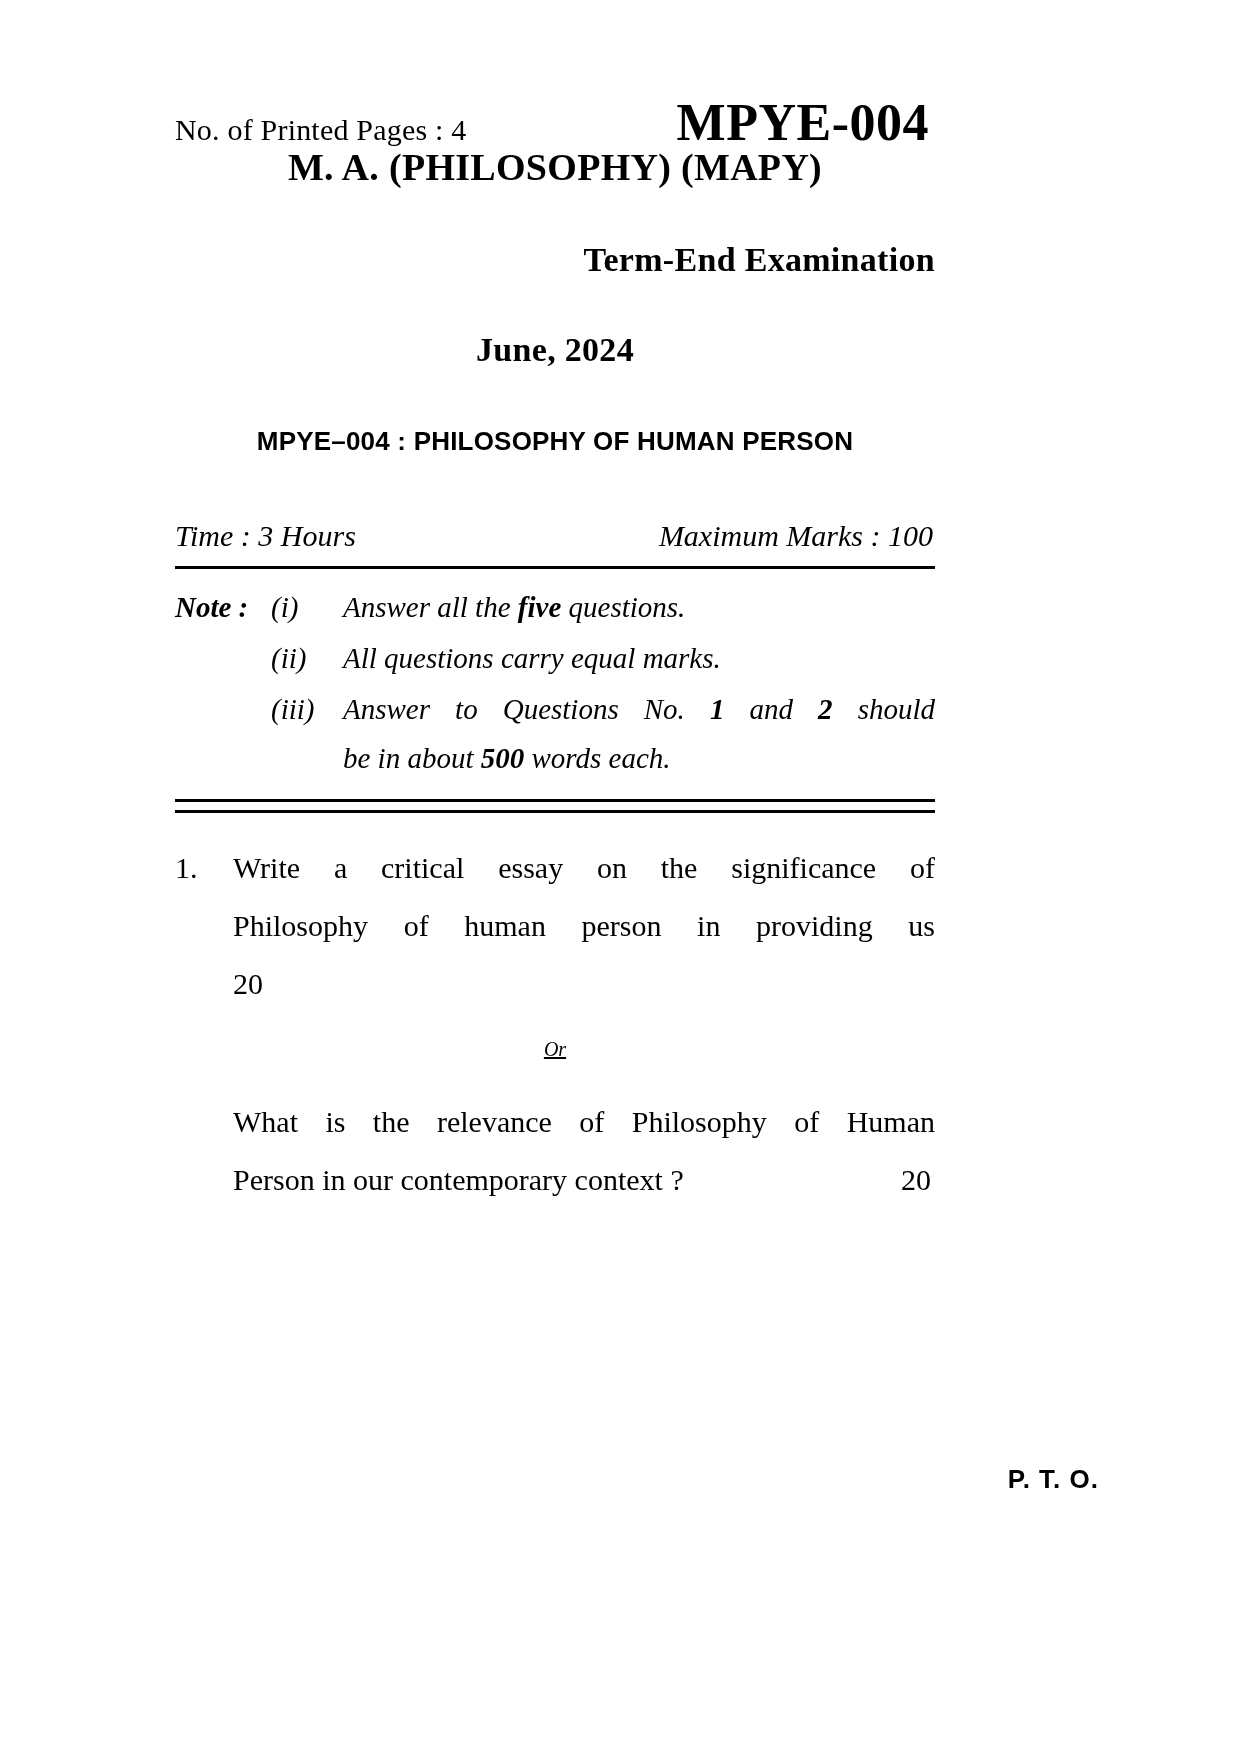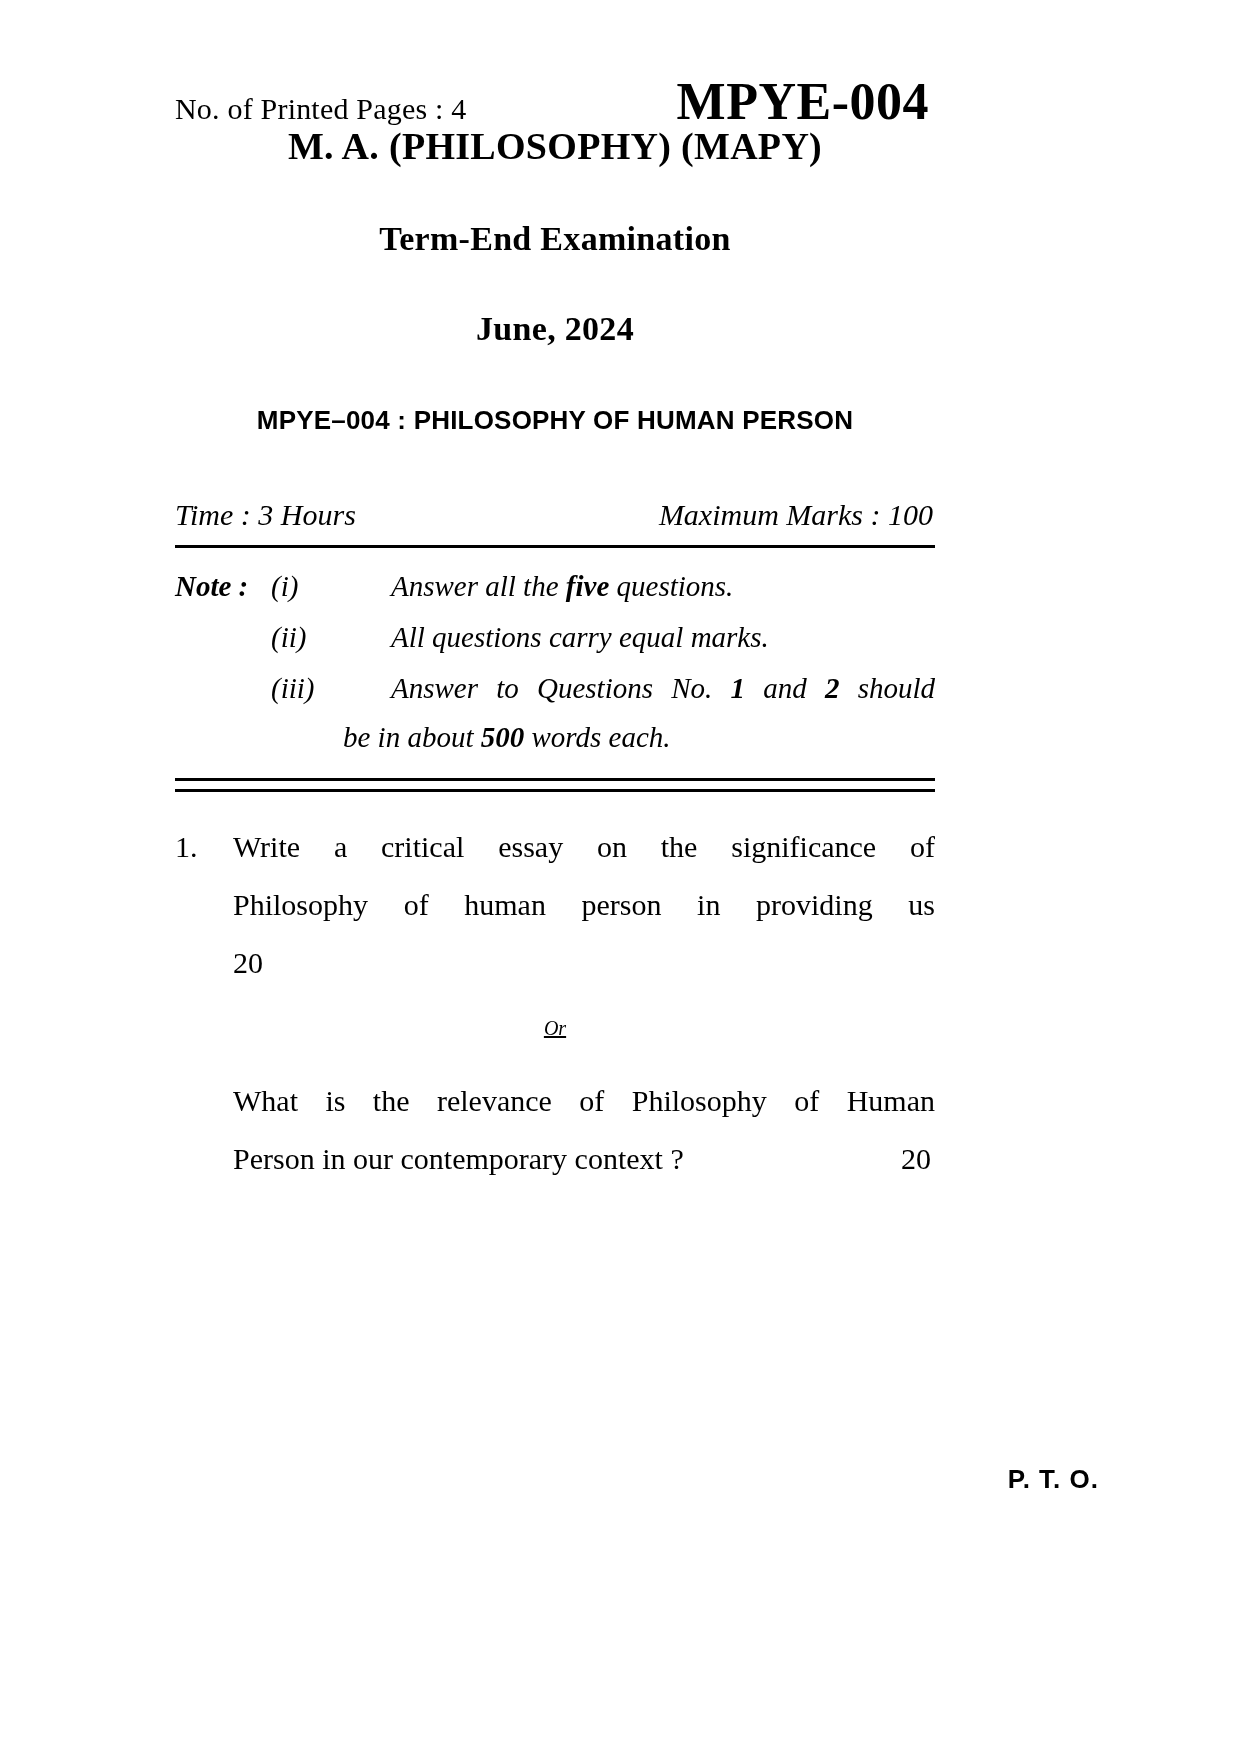--- a/index.html
+++ b/index.html
@@ -22,21 +22,21 @@
     left: 175px;
     top: 0;
     width: 760px;
   }
 
   
   .header-row {
     display: flex;
     align-items: baseline;
     justify-content: space-between;
-    margin-top: 72px;
+    margin-top: 93px;
     height: 52px;
     gap: 20px;
   }
   .printed-pages {
     font-size: 30px;
     letter-spacing: 0.2px;
     white-space: nowrap;
   }
   .course-code {
     font-size: 52px;
@@ -53,20 +53,21 @@
     white-space: nowrap;
   }
   .title-programme {
     font-size: 38px;
     letter-spacing: 0.3px;
   }
   .title-exam {
     font-size: 34px;
     margin-top: 52px;
     letter-spacing: 0.3px;
+    text-align: right;
   }
   .title-session {
     font-size: 34px;
     margin-top: 52px;
     letter-spacing: 0.3px;
   }
   .title-subject {
     font-family: "Liberation Sans", "DejaVu Sans", sans-serif;
     font-size: 26px;
     font-weight: bold;
@@ -127,21 +128,20 @@
     width: 96px;
     flex: 0 0 96px;
   }
   .note-numeral {
     width: 72px;
     flex: 0 0 72px;
     white-space: nowrap;
   }
   .note-text {
     flex: 1 1 auto;
-    margin-left: 48px;
   }
   .note-text.justify {
     text-align: justify;
     text-align-last: justify;
   }
   .note-cont {
     margin-left: 168px;
     margin-top: 20px;
   }
   b, .b { font-weight: bold; }

